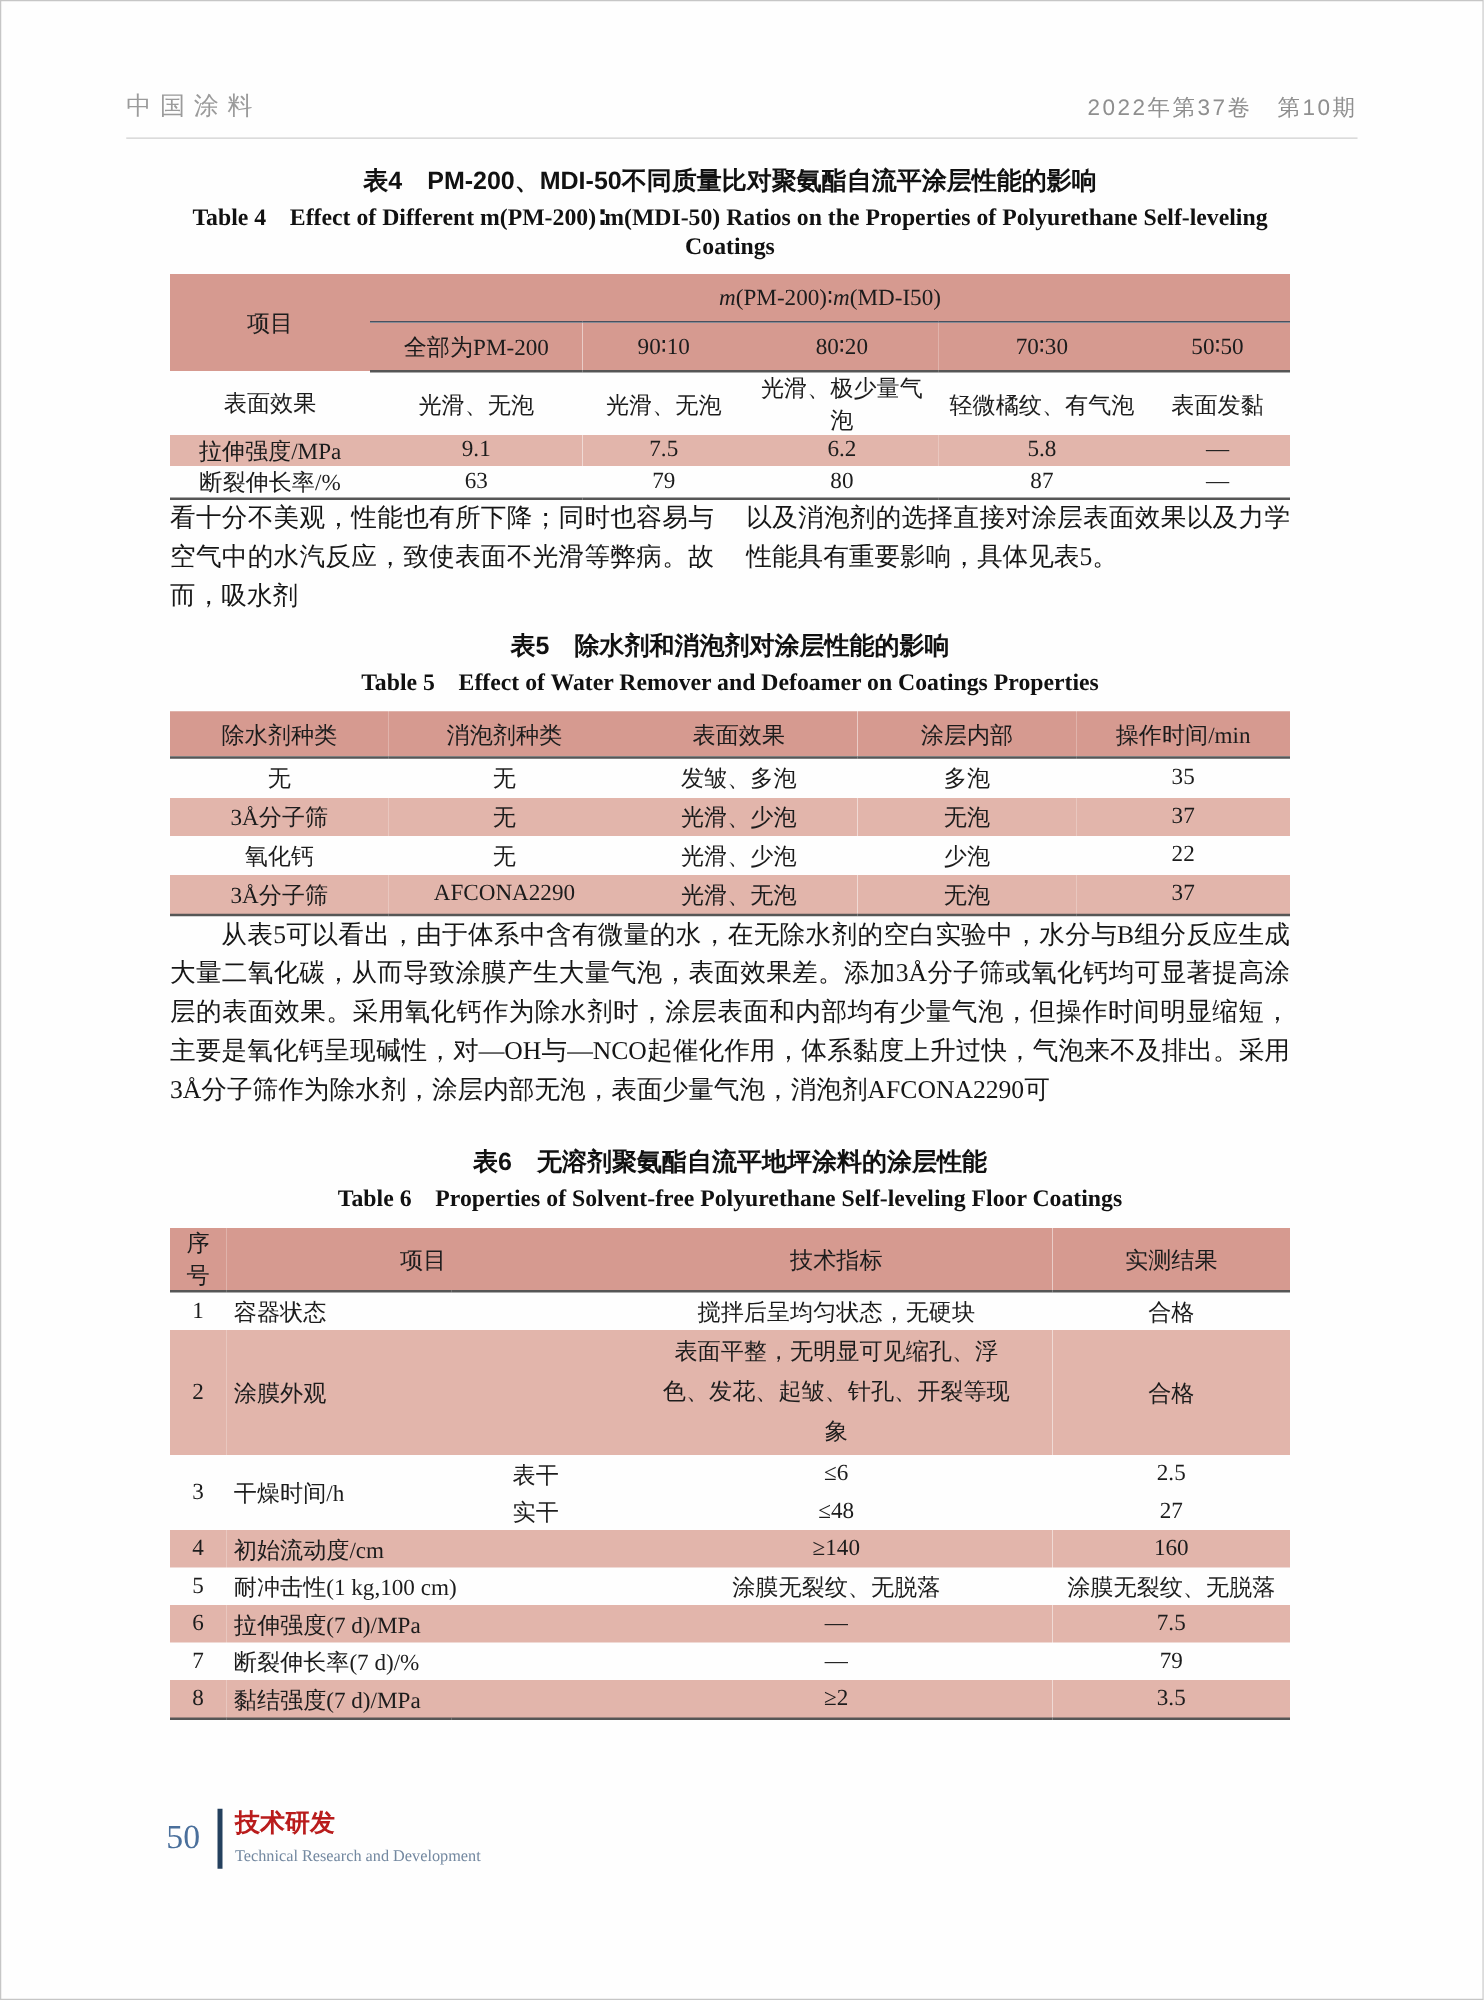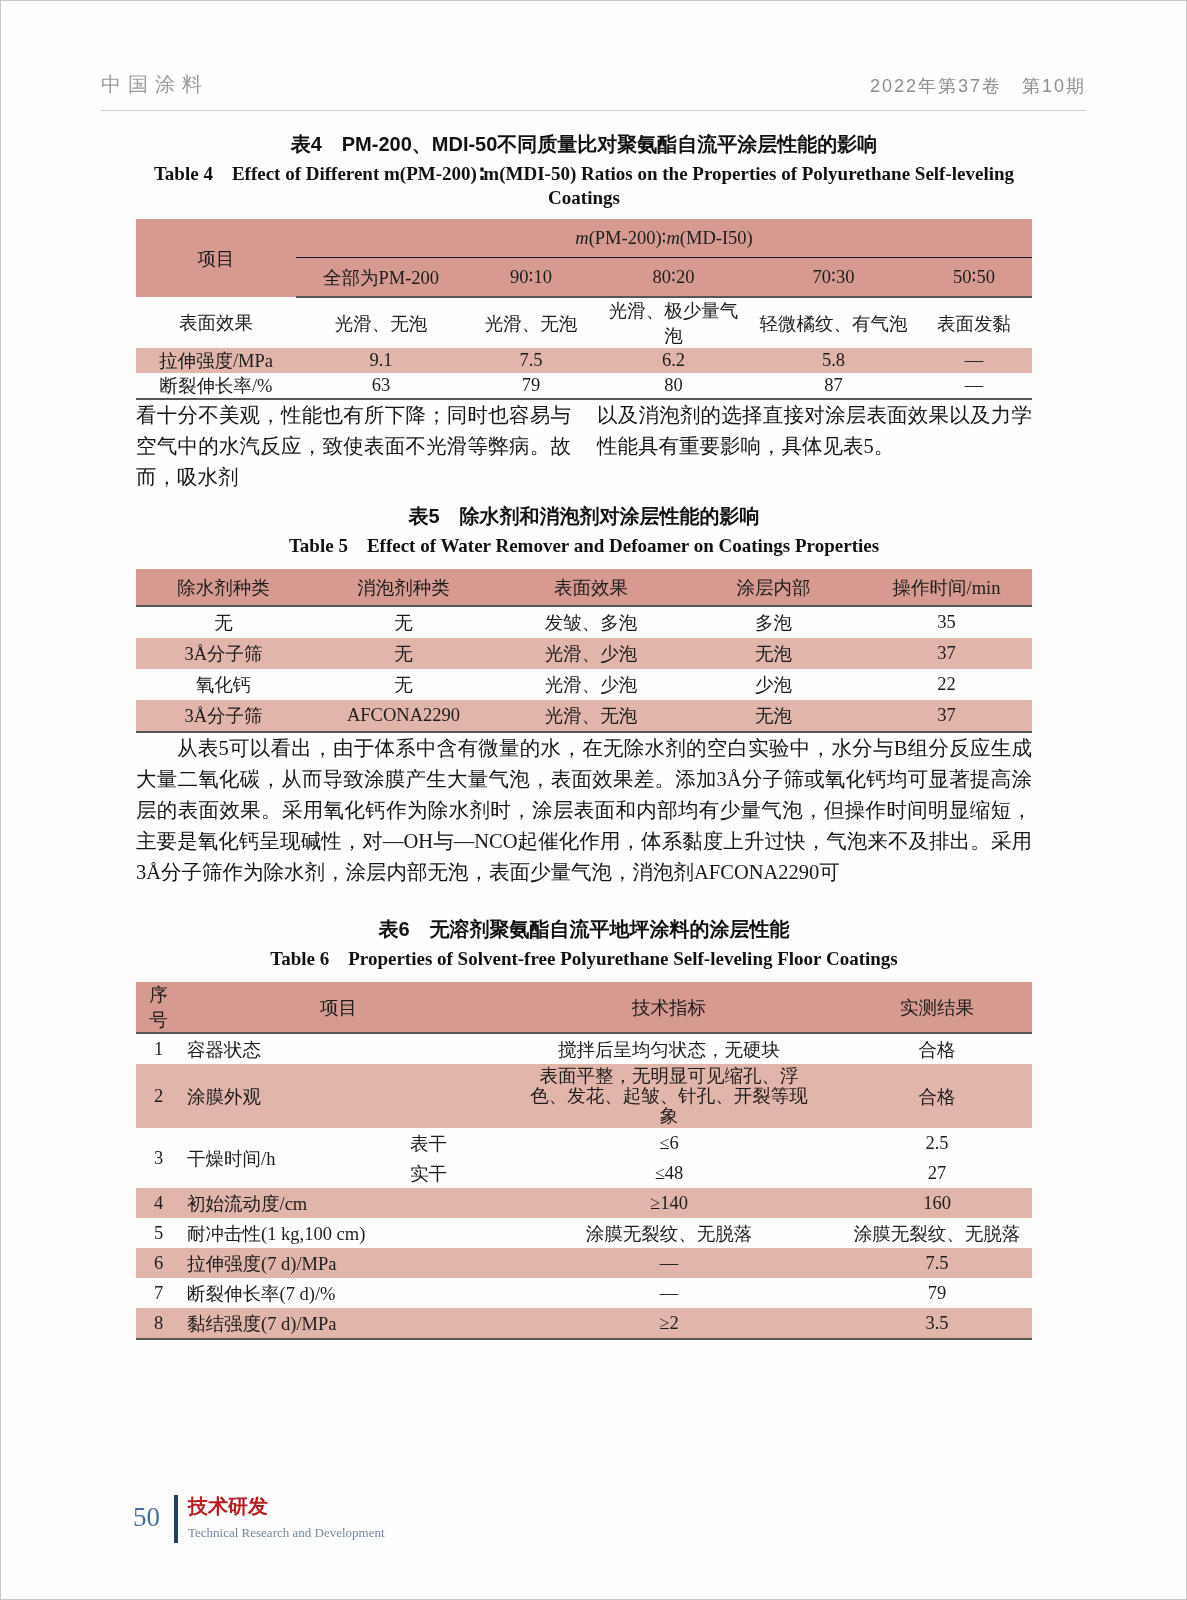--- a/index.html
+++ b/index.html
@@ -29,35 +29,35 @@
   th, td { font-weight:400; text-align:center; padding:0 5px; overflow:hidden; }
   thead th { background:var(--header_band,#d69a90); height:36px; }
   thead tr:last-child th { border-bottom:2px solid var(--rule_dark,#565656); }
   tr.pink td { background:var(--row_pink,#e2b5ab); }
   .t4 thead th { height:38px; }
   .t4 td { height:17px; }
   .t4 .spanner { border-bottom:1px solid #0f172a;font-family:Liberation Serif, serif; }
   .t5 td { height:31px; }
   .t6 td { height:30px; }
   .t6 td.item, .t6 td.item2 { text-align:left; padding-left:6px; }
-  .t6 td.spec2 { height:56px; line-height:20px; padding:2px 30px; }
+  .t6 td.spec2 { height:56px; line-height:32px; padding:2px 30px; }
 
   
   .cols { display:flex; gap:26px; }
   .col { flex:1; font-size:20.5px; line-height:31px; text-align:justify; color:#161616; }
   .indent { text-indent:2em; }
   p { margin:0; }
 
   .sec-head { display:flex; margin:5px 0 5px 0; font-family:"Liberation Sans","DejaVu Sans",sans-serif;
               font-weight:bold; font-size:21px; line-height:31px; color:var(--heading_red,#a5392b); text-align:left; }
   .sec-num { width:48px; flex:none; }
   .sec-txt { flex:1; }
 
   
-  .pg-footer { position:absolute; left:132px; top:1492px; display:flex; align-items:flex-start; }
+  .pg-footer { position:absolute; left:132px; top:1444px; display:flex; align-items:flex-start; }
   .pg-num { font-size:27px; color:var(--footer_num_blue,#4a6f9b); margin-top:9px; }
   .pg-bar { width:4px; height:48px; background:var(--footer_bar_navy,#24405e); margin:2px 10px 0 14px; }
   .sec-zh { font-family:"Liberation Sans","DejaVu Sans",sans-serif; font-weight:bold; font-size:20px; color:#b91c1c; }
   .sec-en { font-size:13px; color:#7388a0; margin-top:5px; }
 </style>
 </head>
 <body>
 
 <div class="page">
 

